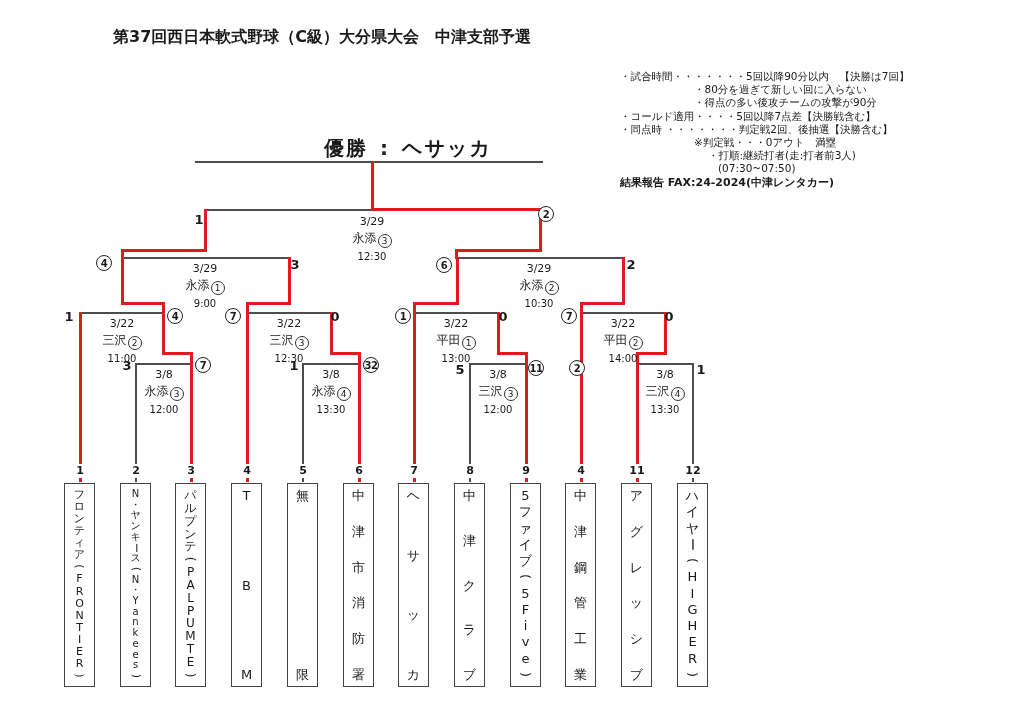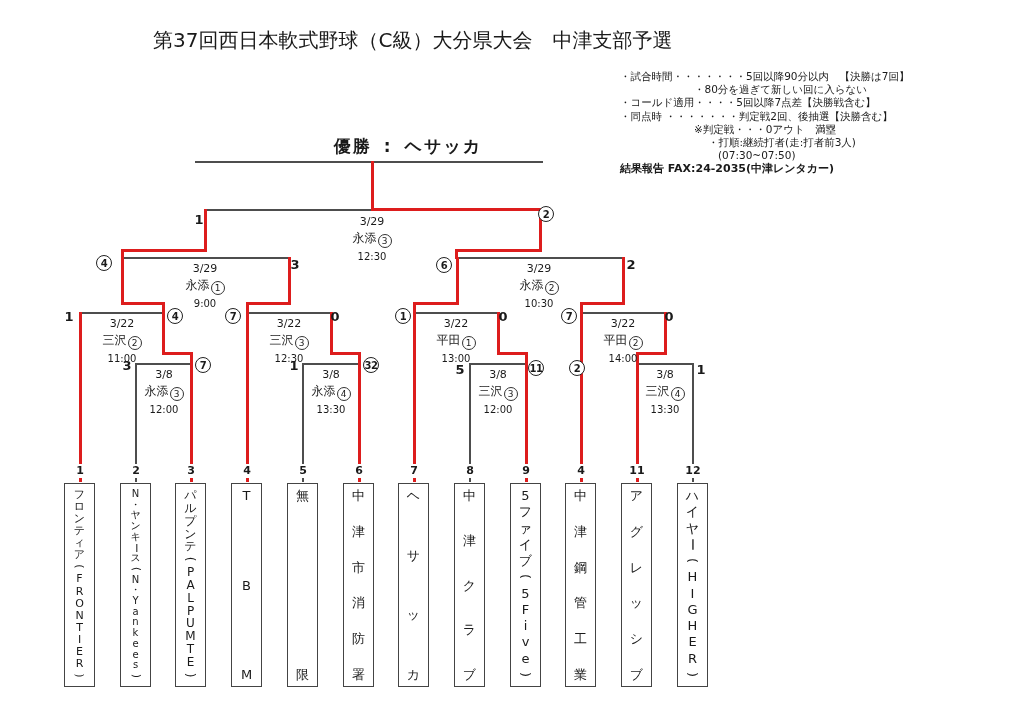--- a/index.html
+++ b/index.html
@@ -1,22 +1,22 @@
 <!DOCTYPE html>
 <html><head>
 <meta charset="utf-8">
 <style>
   html,body{margin:0;padding:0;background:#fff;}
   .page{position:relative;width:1024px;height:724px;background:#fff;overflow:hidden;
         font-family:"DejaVu Sans",sans-serif;color:#1a1a1a;}
   .g{position:absolute;background:#4d4d4d;}
   .r{position:absolute;background:#dd1d1d;}
-  .title{position:absolute;left:113px;top:27px;font-size:20px;font-weight:normal;white-space:nowrap;margin-left:40px;}
+  .title{position:absolute;left:113px;top:27px;font-size:16px;font-weight:bold;white-space:nowrap;}
   .champ{position:absolute;left:243px;top:135px;width:330px;text-align:center;
-         font-size:17px;font-weight:bold;letter-spacing:2px;white-space:nowrap;}
+         font-size:20px;font-weight:bold;letter-spacing:2px;white-space:nowrap;}
   .champ span{margin:0 6px;}
   .notes{position:absolute;left:620px;top:70px;width:400px;font-size:10.5px;line-height:13.2px;white-space:nowrap;}
   .notes .i1{padding-left:74px;}
   .notes .i2{padding-left:88px;}
   .notes .i3{padding-left:98px;}
   .notes .nb{font-weight:bold;font-size:11px;}
   .seed{position:absolute;top:464px;width:20px;height:14px;line-height:14px;text-align:center;
         font-size:11px;font-weight:bold;background:#fff;z-index:3;}
   .tbox{position:absolute;top:483px;width:31px;height:204px;border:1.5px solid #444;background:#fff;
         display:flex;flex-direction:column;align-items:center;justify-content:space-between;
@@ -39,26 +39,27 @@
 
 <div class="page">
 
   <div class="title">第37回西日本軟式野球（C級）大分県大会　中津支部予選</div>
 
   <div class="champ"><span>優勝</span><span>:</span><span>ヘサッカ</span></div>
 
   <div class="notes">
     <div class="i0">・試合時間・・・・・・・5回以降90分以内　【決勝は7回】</div>
     <div class="i1">・80分を過ぎて新しい回に入らない</div>
+    <div class="i1">・得点の多い後攻チームの攻撃が90分</div>
     <div class="i0">・コールド適用・・・・5回以降7点差【決勝戦含む】</div>
     <div class="i0">・同点時 ・・・・・・・判定戦2回、後抽選【決勝含む】</div>
     <div class="i1">※判定戦・・・0アウト　満塁</div>
     <div class="i2">・打順:継続打者(走:打者前3人)</div>
     <div class="i3">(07:30~07:50)</div>
-    <div class="i0 nb">結果報告 FAX:24-2035(中津レンタカー)</div>
+    <div class="i0 nb">結果報告 FAX:24-2024(中津レンタカー)</div>
   </div>
 
   <div class="g" style="left:195px;top:161px;width:348px;height:2px"></div>
   <div class="g" style="left:205px;top:209px;width:335px;height:2px"></div>
   <div class="g" style="left:121px;top:257px;width:168px;height:2px"></div>
   <div class="g" style="left:455px;top:257px;width:168px;height:2px"></div>
   <div class="g" style="left:80px;top:312px;width:84px;height:2px"></div>
   <div class="g" style="left:247px;top:312px;width:84px;height:2px"></div>
   <div class="g" style="left:414px;top:312px;width:84px;height:2px"></div>
   <div class="g" style="left:581px;top:312px;width:84px;height:2px"></div>

